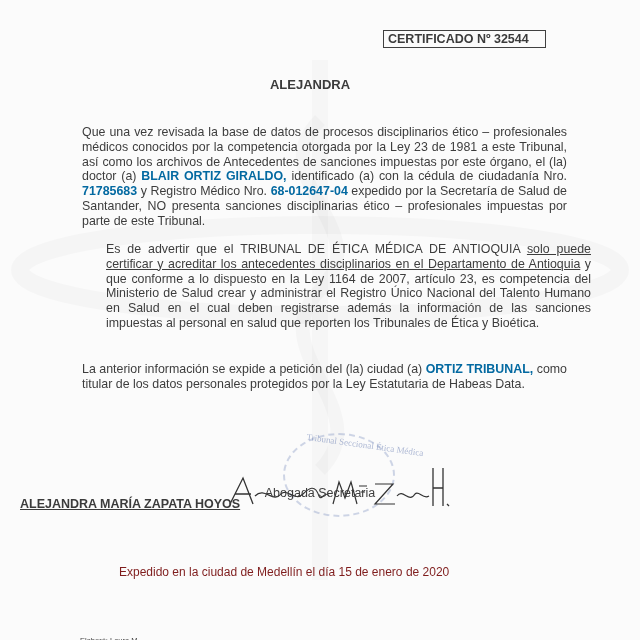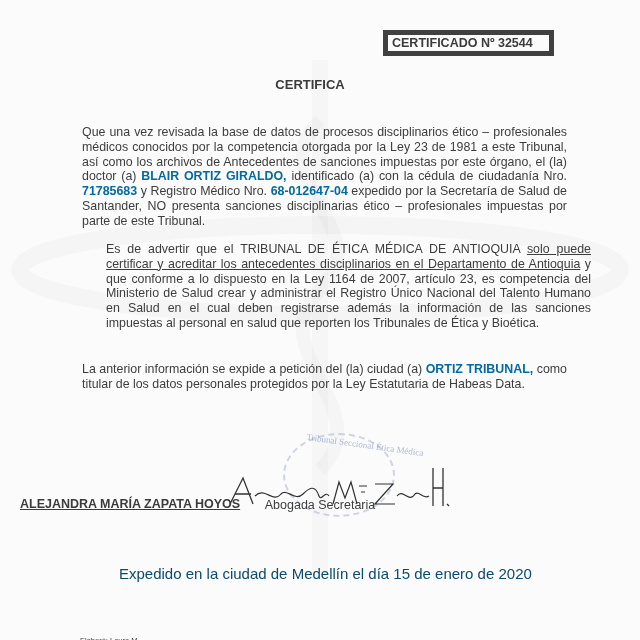--- a/index.html
+++ b/index.html
@@ -9,21 +9,21 @@
       position: relative;
       font-family: "Liberation Sans", sans-serif;
       color: #3a3a3a;
     }
     .watermark {
       position: absolute; left: 0; top: 0; width: 640px; height: 640px;
       pointer-events: none;
     }
     .cert-box {
       position: absolute; left: 383px; top: 30px; width: 157px; height: 16px;
-      border: 5px solid #404040;
+      border: 1px solid #404040;
       font-weight: bold; font-size: 12.5px; color: #3b3b3b;
       padding-left: 4px; line-height: 16px; box-sizing: content-box;
     }
     .title {
       position: absolute; left: 0; top: 77px; width: 620px; text-align: center;
       font-weight: bold; font-size: 13px; color: #3b3b3b;
     }
     .para {
       position: absolute; left: 82px; width: 485px;
       font-size: 12.4px; line-height: 14.8px; text-align: justify;
@@ -46,44 +46,44 @@
     .signature {
       position: absolute; left: 225px; top: 460px; width: 230px; height: 50px;
     }
     .signer-name {
       position: absolute; left: 0; top: 497px; width: 640px; text-align: left;
       font-weight: bold; font-size: 12.5px; color: #3b3b3b; padding-left: 20px;
       box-sizing: border-box;
       text-decoration: underline;
     }
     .signer-role {
-      position: absolute; left: 0; top: 498px; width: 640px; text-align: center;
+      position: absolute; left: 0; top: 486px; width: 640px; text-align: center;
       font-size: 12.5px; color: #3d3d3d; box-sizing: border-box;
     }
     .issued {
       position: absolute; left: 119px; top: 565px;
-      font-size: 15px; color: #0c4a6e;
+      font-size: 12px; color: #7f1d1d;
     }
     .prepared {
       position: absolute; left: 80px; top: 596px;
       font-size: 7.5px; color: #444; margin-top: 40px;
     }
   </style>
 </head>
 <body>
 
 <svg class="watermark" viewBox="0 0 640 640">
   <ellipse cx="320" cy="270" rx="300" ry="45" fill="none" stroke="rgba(0,0,0,0.025)" stroke-width="18"></ellipse>
   <rect x="312" y="60" width="16" height="520" fill="rgba(0,0,0,0.02)"></rect>
   <path d="M320 120 C 260 180, 380 230, 320 290 C 260 350, 380 410, 320 470" fill="none" stroke="rgba(0,0,0,0.025)" stroke-width="14"></path>
 </svg>
 
 <div class="cert-box">CERTIFICADO Nº 32544</div>
 
-<div class="title">CERTIFICA</div>
+<div class="title">ALEJANDRA</div>
 
 <div class="para" id="p1"><span>Que una vez revisada la base de datos de procesos disciplinarios ético – profesionales médicos conocidos por la competencia otorgada por la Ley 23 de 1981 a este Tribunal, así como los archivos de Antecedentes de sanciones impuestas por este órgano, el (la) doctor (a) </span><b>BLAIR ORTIZ GIRALDO,</b><span> identificado (a) con la cédula de ciudadanía Nro. </span><b>71785683</b><span> y Registro Médico Nro. </span><b>68-012647-04</b><span> expedido por la Secretaría de Salud de Santander, NO presenta sanciones disciplinarias ético – profesionales impuestas por parte de este Tribunal.</span></div>
 
 <div class="para" id="p2"><span>Es de advertir que el TRIBUNAL DE ÉTICA MÉDICA DE ANTIOQUIA </span><u>solo puede certificar y acreditar los antecedentes disciplinarios en el Departamento de Antioquia</u><span> y que conforme a lo dispuesto en la Ley 1164 de 2007, artículo 23, es competencia del Ministerio de Salud crear y administrar el Registro Único Nacional del Talento Humano en Salud en el cual deben registrarse además la información de las sanciones impuestas al personal en salud que reporten los Tribunales de Ética y Bioética.</span></div>
 
 <div class="para" id="p3"><span>La anterior información se expide a petición del (la) ciudad (a) </span><b>ORTIZ TRIBUNAL,</b><span> como titular de los datos personales protegidos por la Ley Estatutaria de Habeas Data.</span></div>
 
 <div class="stamp"></div>
 <div class="stamp-text">Tribunal Seccional Ética Médica</div>
 

